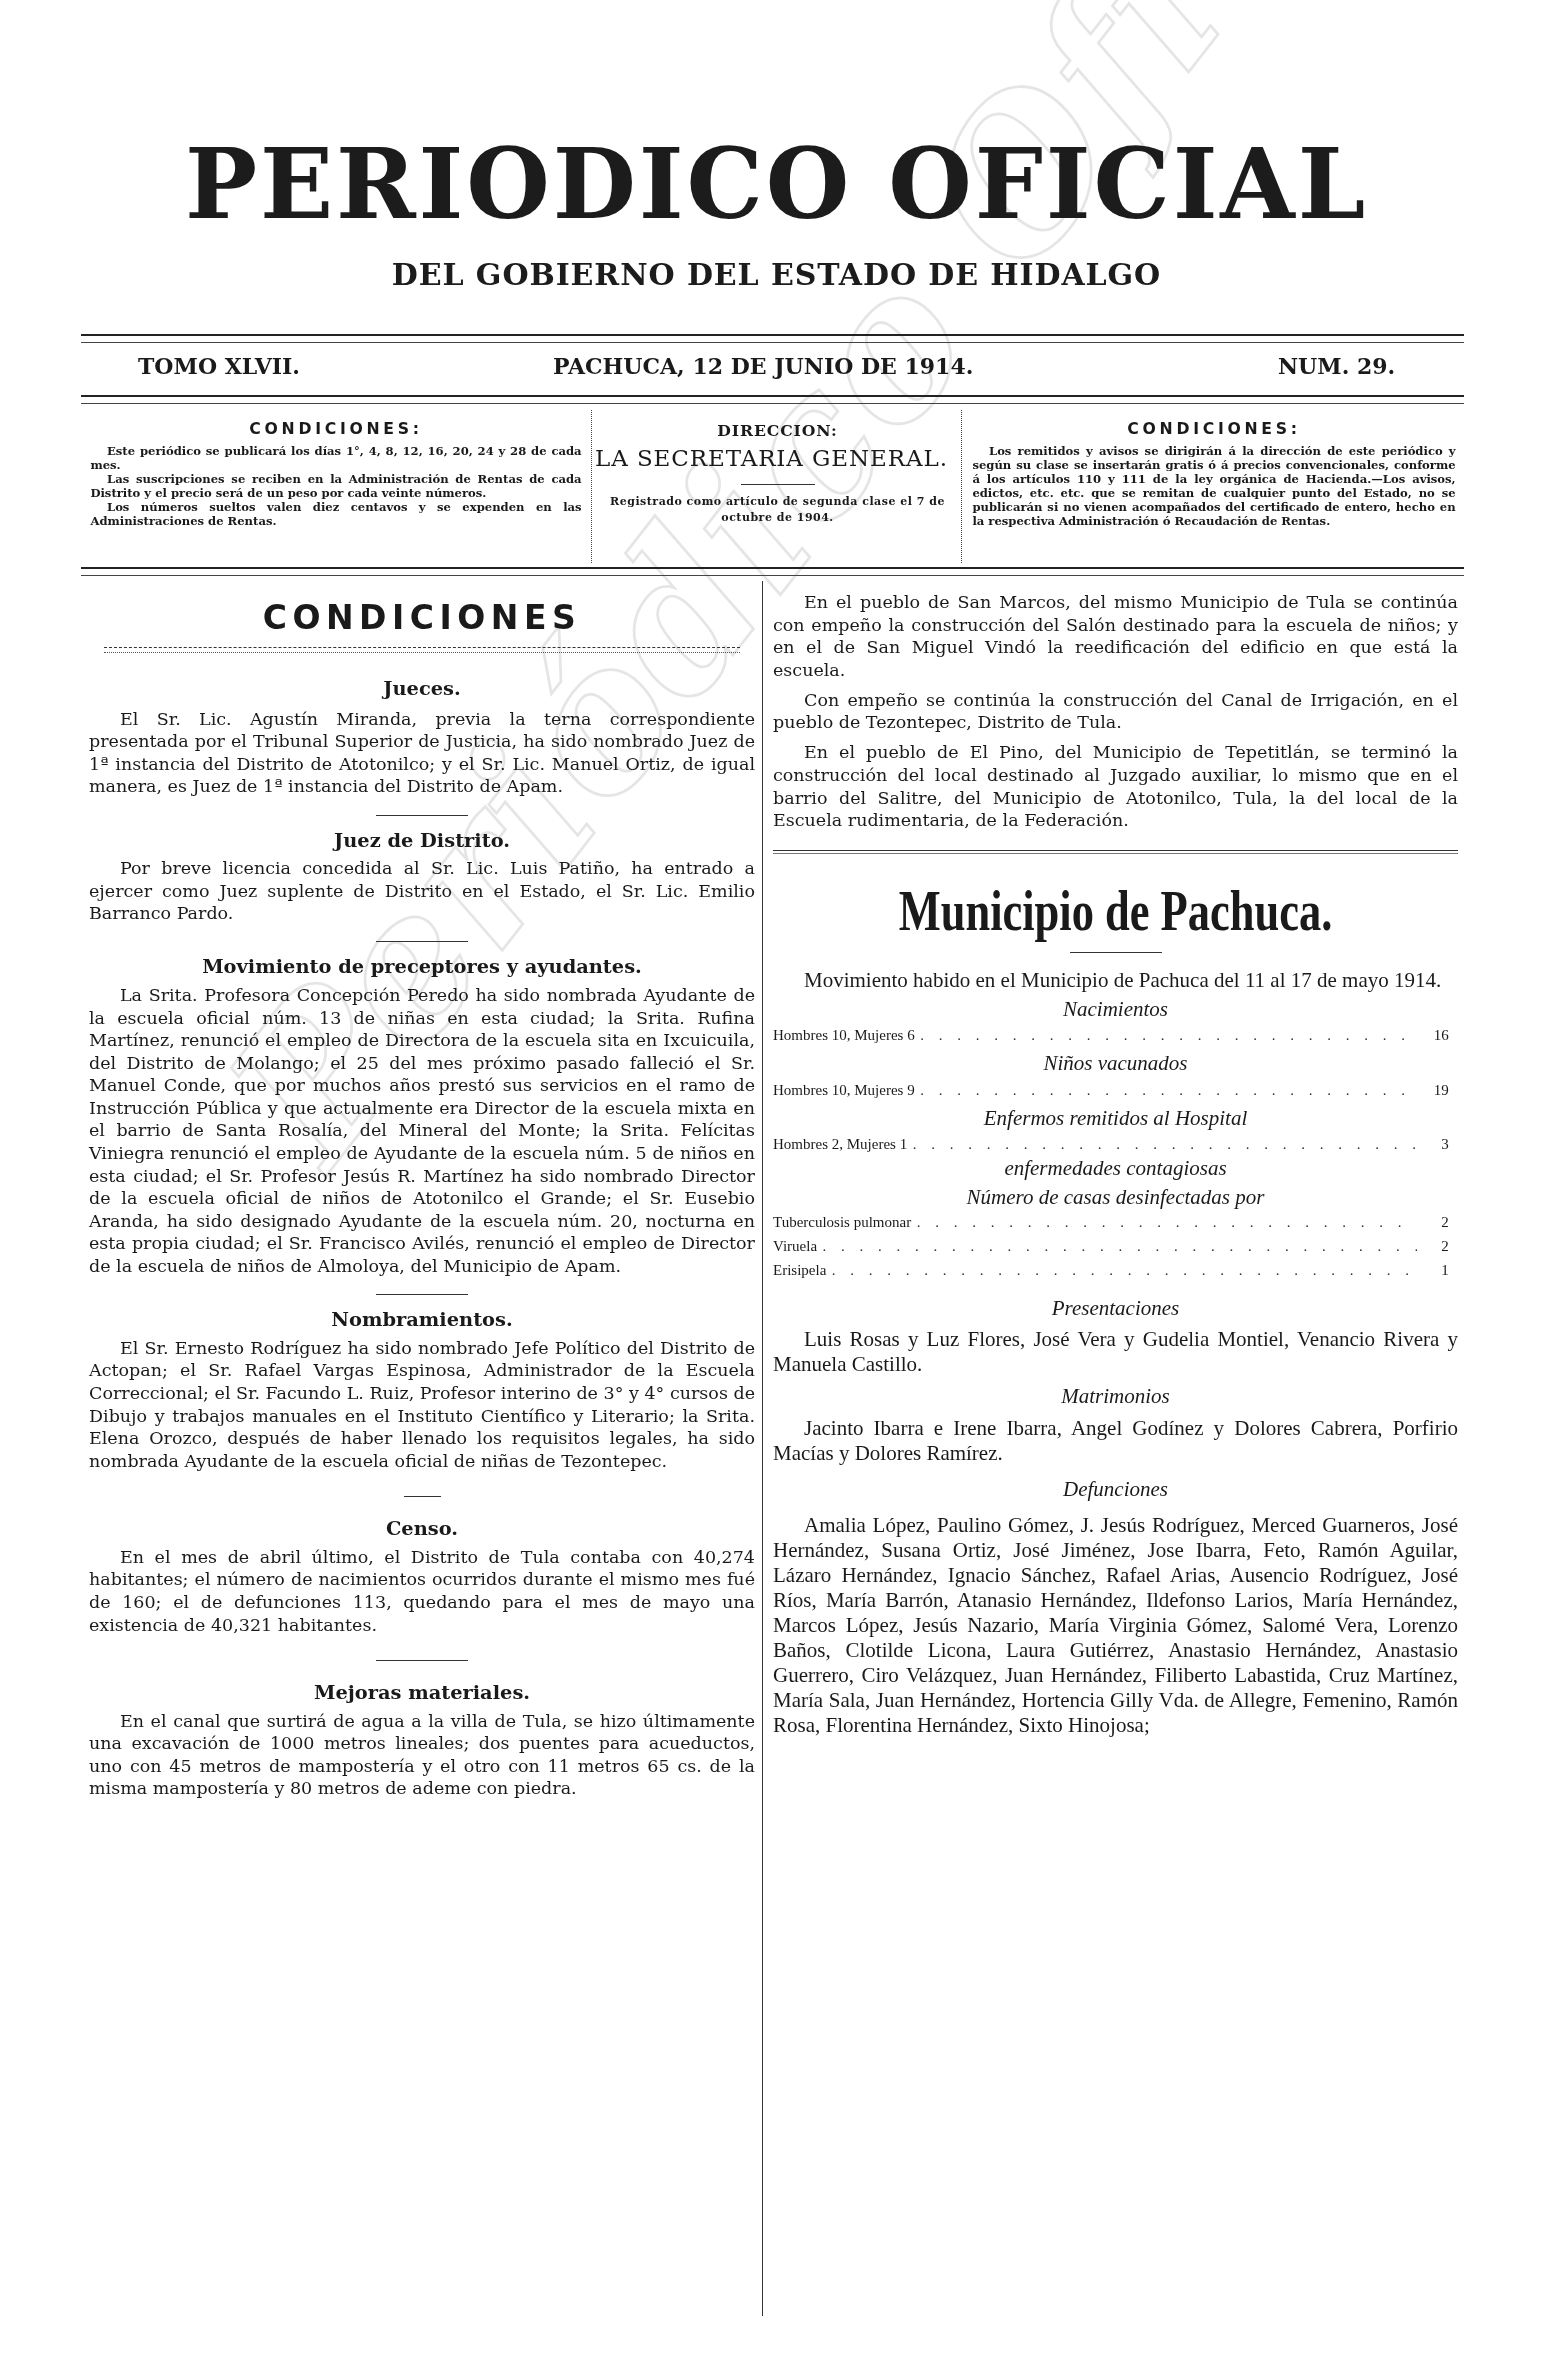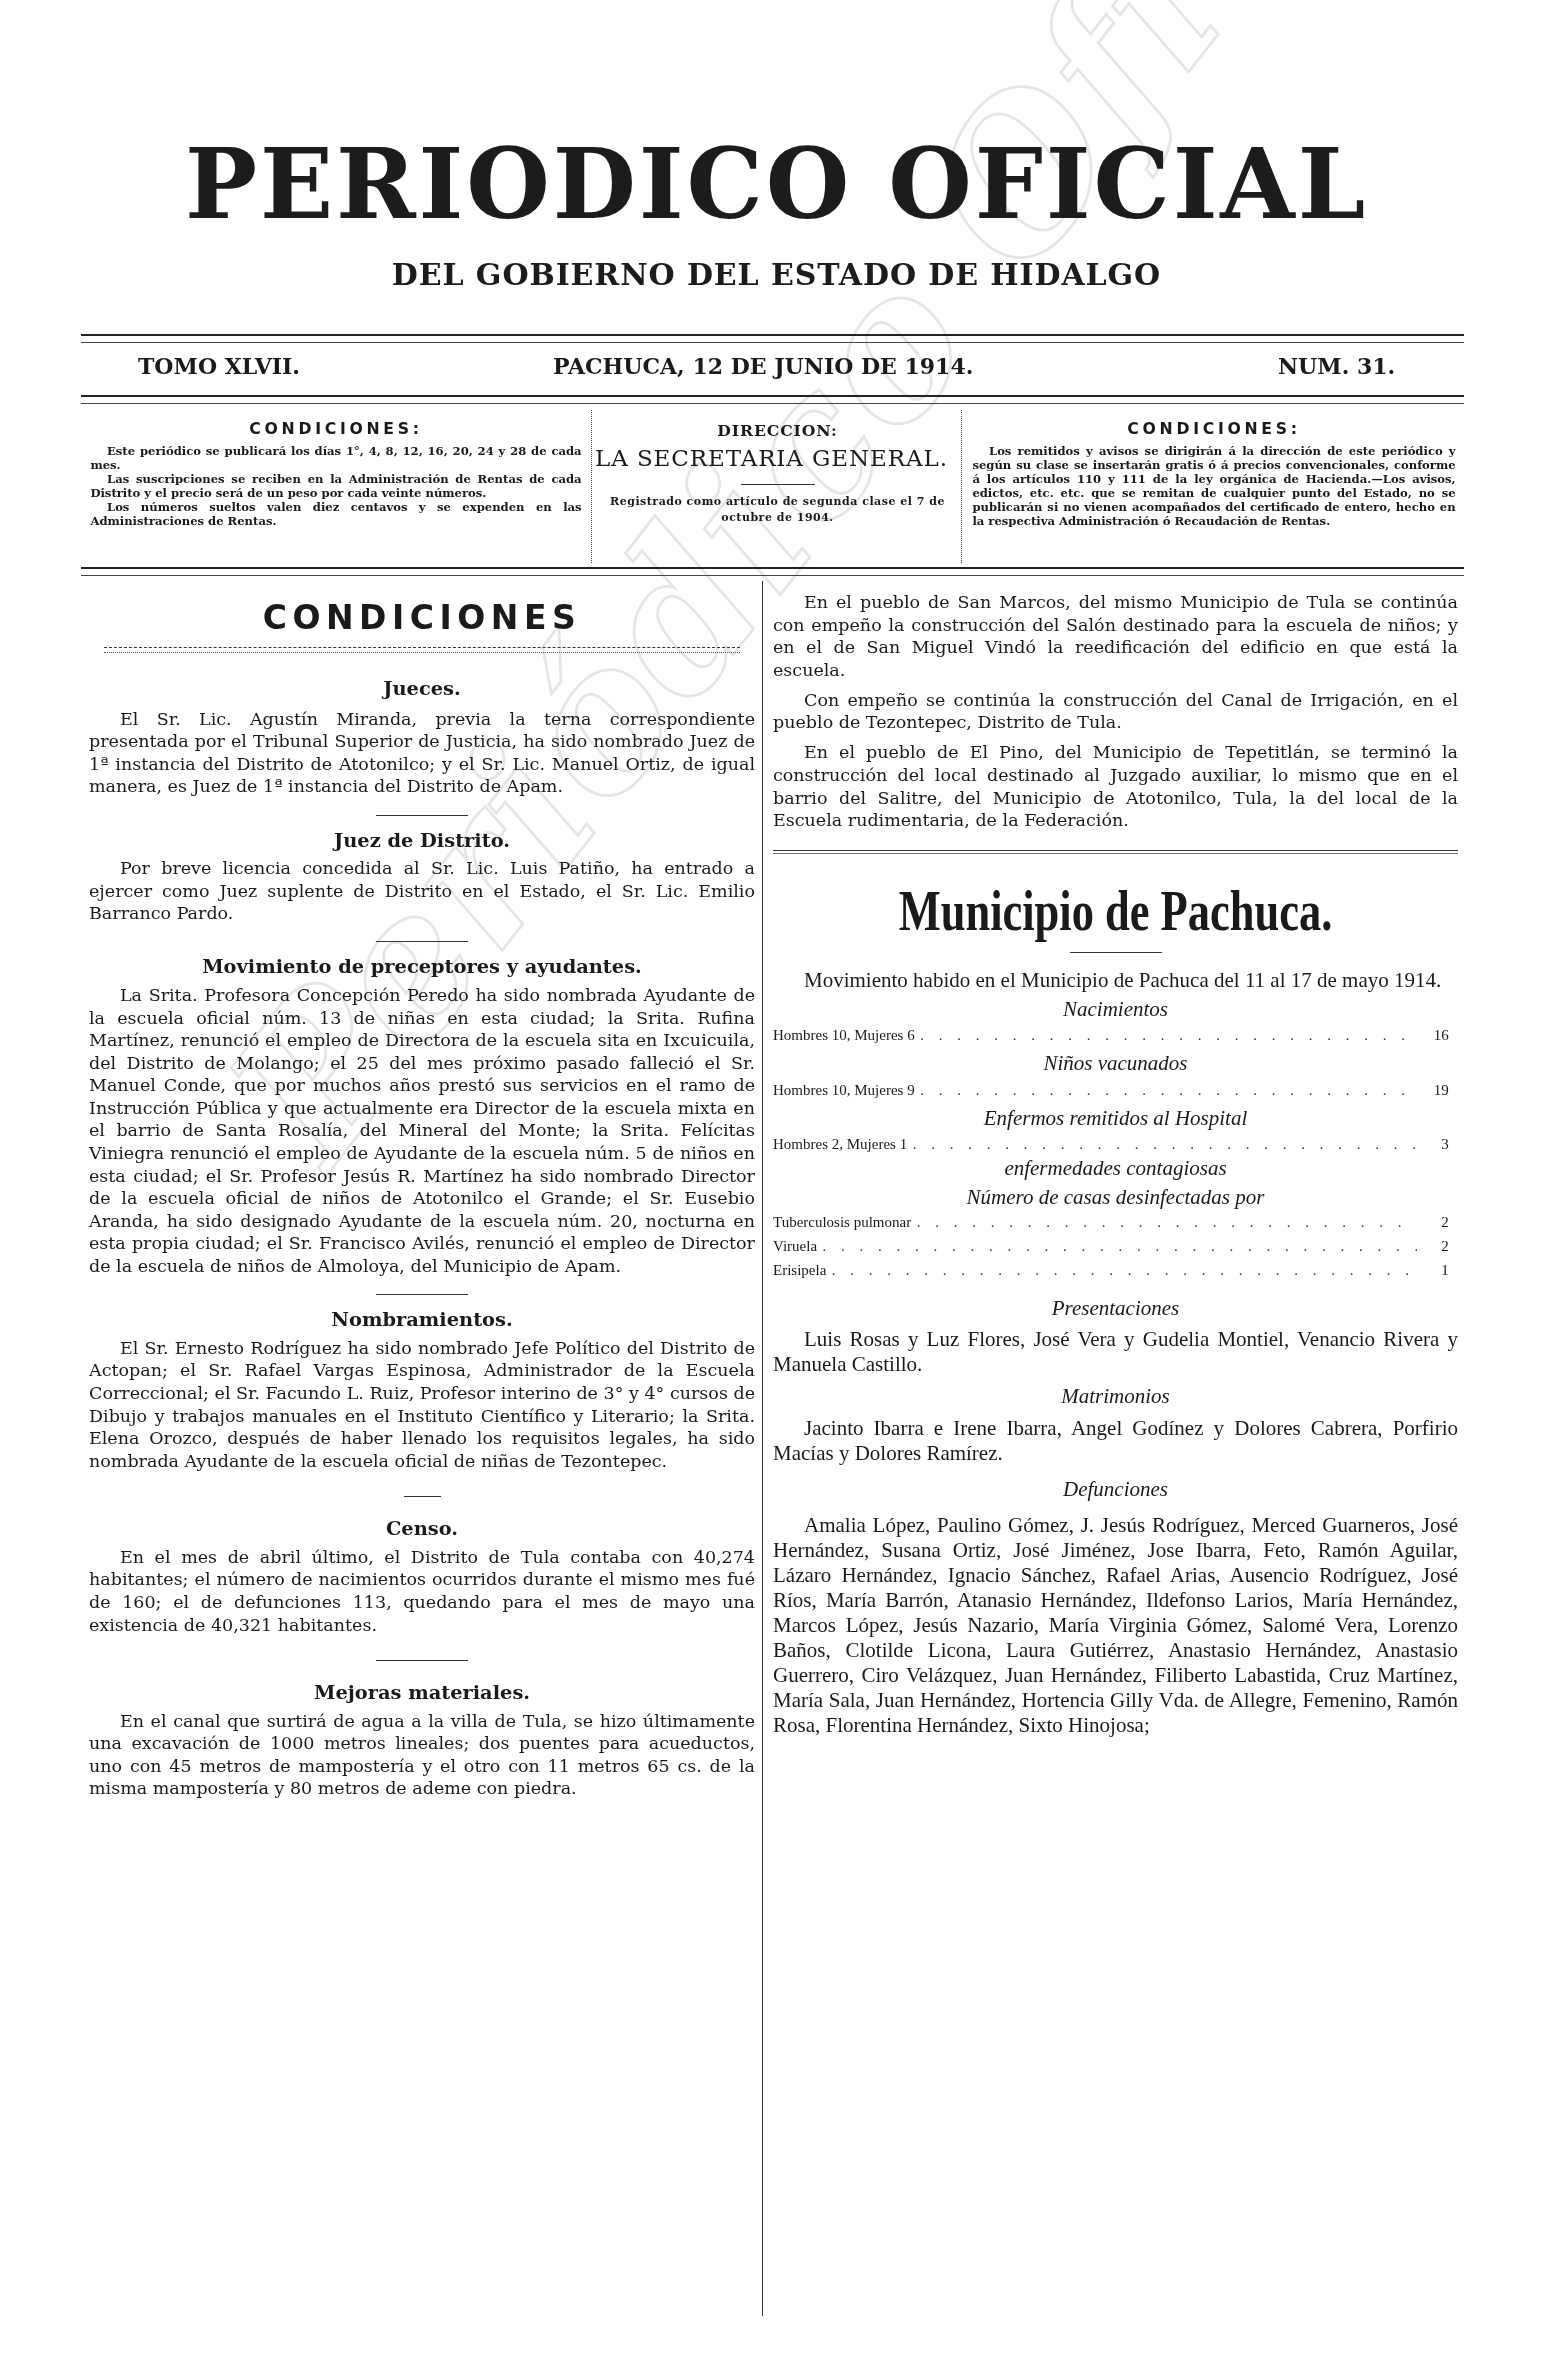--- a/index.html
+++ b/index.html
@@ -92,21 +92,21 @@
 
   <div class="watermark">Periódico Oficial</div>
 
   <div class="mast-title">PERIODICO OFICIAL</div>
   <div class="mast-sub">DEL GOBIERNO DEL ESTADO DE HIDALGO</div>
 
   <div class="rule-double" style="top:334px;"></div>
   <div class="dateline">
     <span style="left:46px;">TOMO XLVII.</span>
     <span style="left:461px;">PACHUCA, 12 DE JUNIO DE 1914.</span>
-    <span style="left:1186px;">NUM. 31.</span>
+    <span style="left:1186px;">NUM. 29.</span>
   </div>
   <div class="rule-double" style="top:395px;"></div>
 
   <div class="cond-box" style="left:83px; width:506px;">
     <div class="cond-head">CONDICIONES:</div>
     <div class="cond-text">
       <p>Este periódico se publicará los días 1°, 4, 8, 12, 16, 20, 24 y 28 de cada mes.</p>
       <p>Las suscripciones se reciben en la Administración de Rentas de cada Distrito y el precio será de un peso por cada veinte números.</p>
       <p>Los números sueltos valen diez centavos y se expenden en las Administraciones de Rentas.</p>
     </div>

